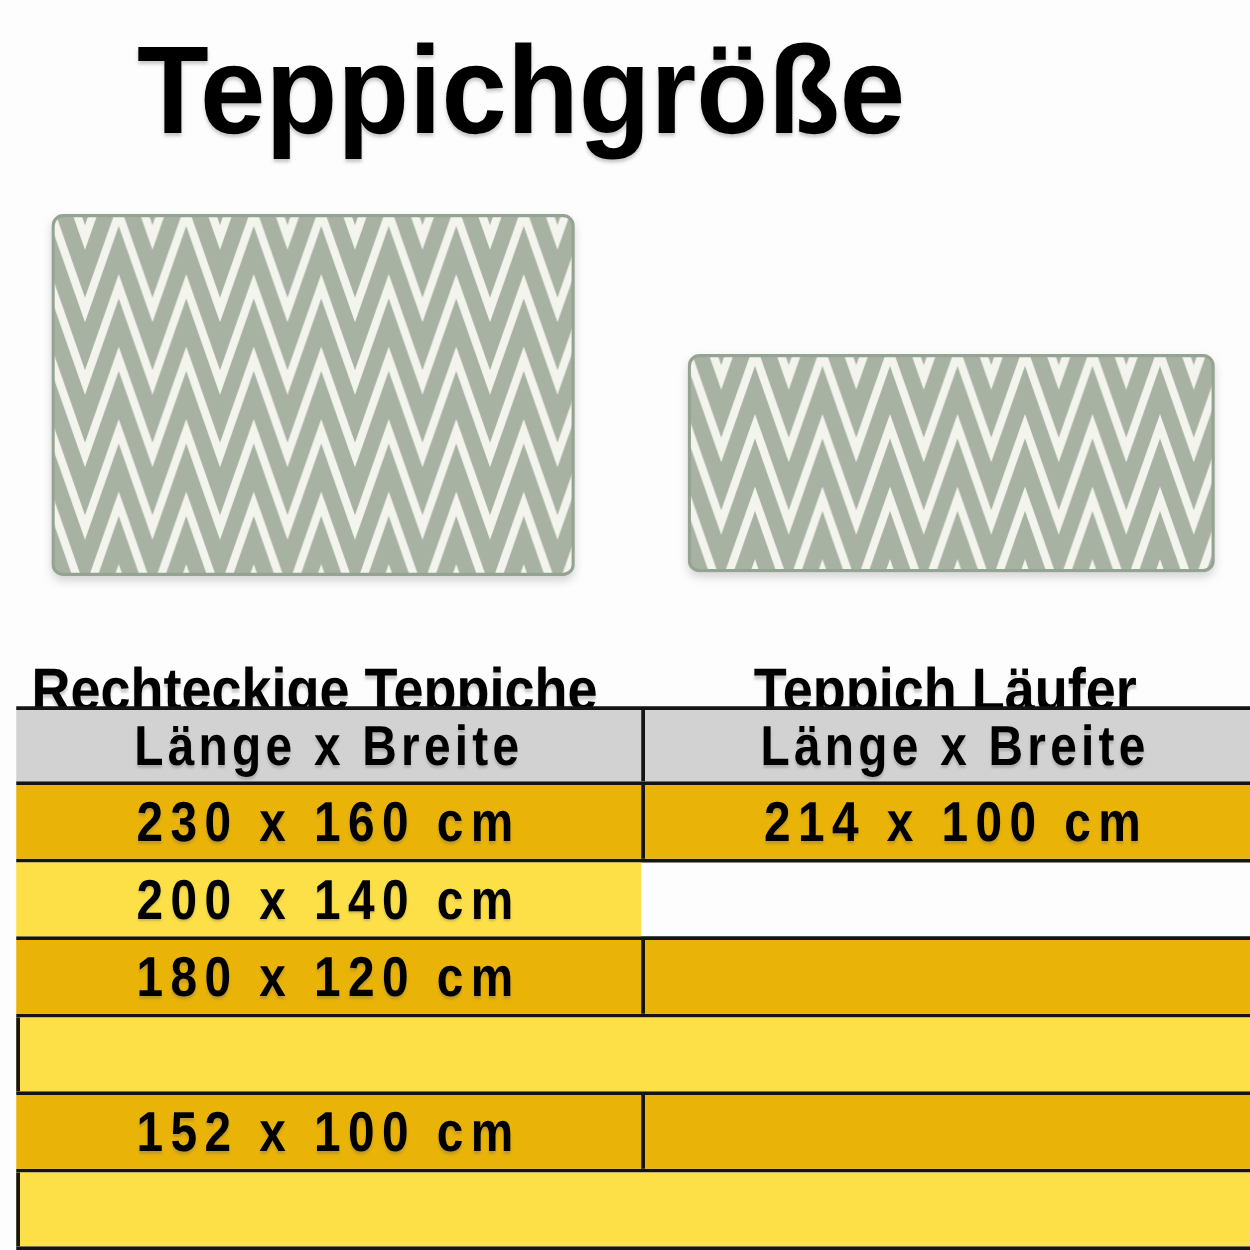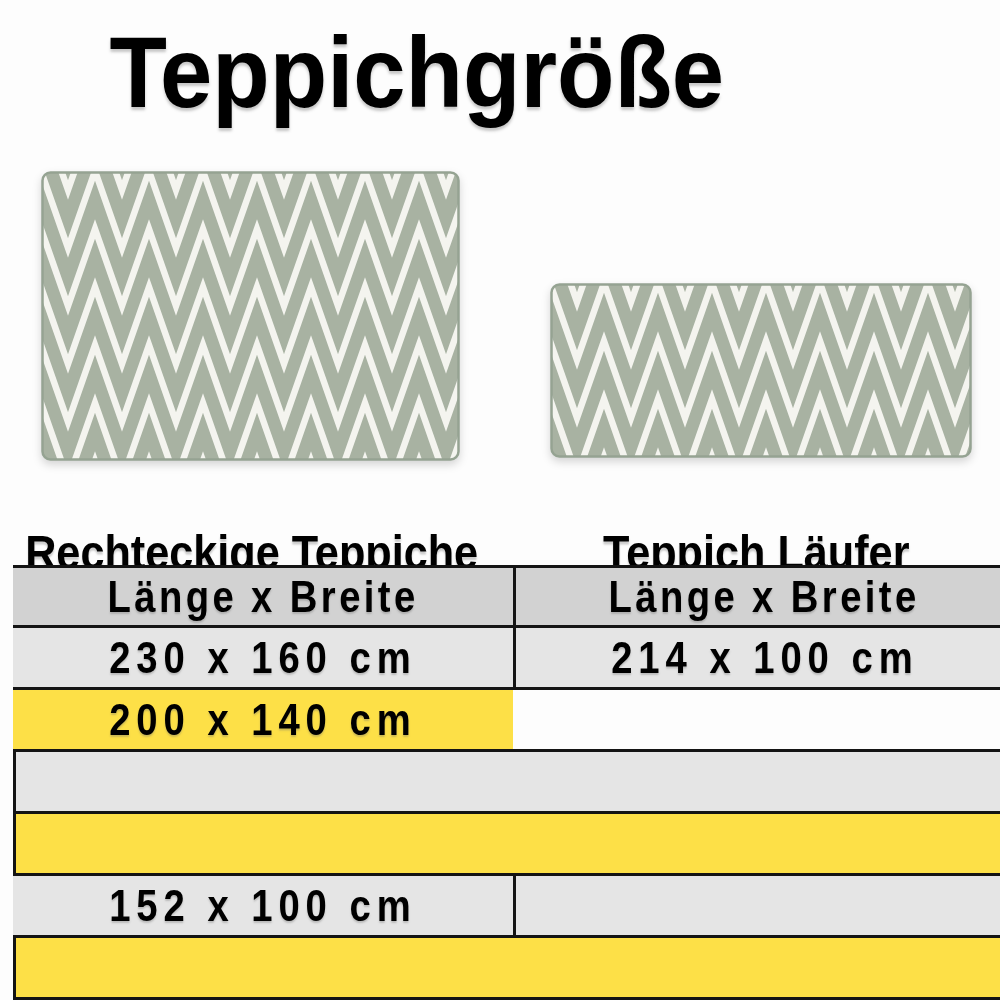--- a/index.html
+++ b/index.html
@@ -76,21 +76,21 @@
     font-weight: 700;
     letter-spacing: 7px;
     white-space: pre;
     text-shadow: 0 2px 2px rgba(110,110,110,0.35);
   }
   .cell.c-left  { width: 500px; }
   .cell.c-right { flex: 1; border-left: 3px solid #141414; }
   .thead .cell { letter-spacing: 4px; }
   .bg-head { background: #d2d2d2; }
   .bg-grey { background: #fde047; }
-  .bg-white { background: #e5e5e5; }
+  .bg-white { background: #eab308; }
 </style>
 </head>
 <body>
 
 <div class="canvas">
 
   <div class="title">
     <span class="cx94">Teppichgröße</span>
   </div>
 
@@ -157,20 +157,23 @@
       </div>
     </div>
 
     <div class="trow">
       <div class="cell c-left bg-grey">
         <span class="cx85">200 x 140 cm</span>
       </div>
     </div>
 
     <div class="trow">
+      <div class="cell c-left bg-white">
+        <span class="cx85">180 x 120 cm</span>
+      </div>
       <div class="cell c-right bg-white">
         <span class="cx85"></span>
       </div>
     </div>
 
     <div class="trow">
       <div class="cell c-right bg-grey">
         <span class="cx85"></span>
       </div>
     </div>

